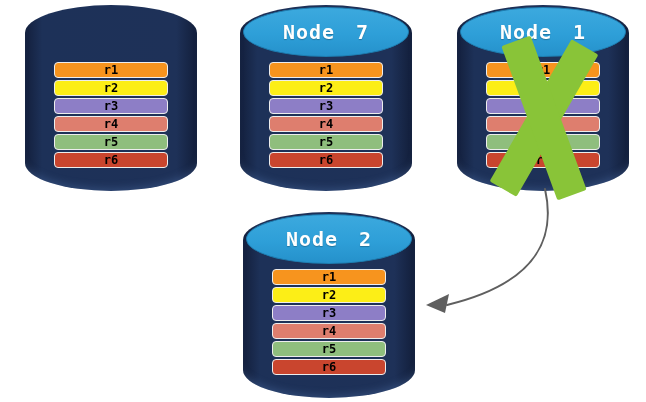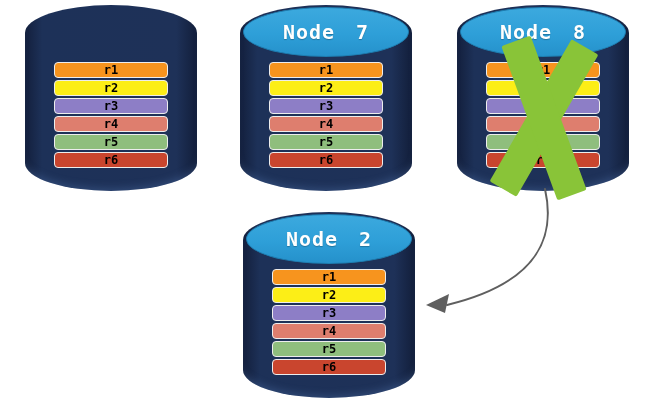--- a/index.html
+++ b/index.html
@@ -72,21 +72,21 @@
       <div class="bar" style="background: rgb(141, 126, 198);">r3</div>
       <div class="bar" style="background: rgb(222, 126, 110);">r4</div>
       <div class="bar" style="background: rgb(143, 190, 125);">r5</div>
       <div class="bar" style="background: rgb(201, 69, 46);">r6</div>
     </div>
   </div>
 
   <div class="cylinder" style="left:457px;top:5px;">
     <div class="cyl-body"></div>
     <div class="cyl-top">
-      <span class="node-label">Node 8</span>
+      <span class="node-label">Node 1</span>
     </div>
     <div class="bars">
       <div class="bar" style="background: rgb(247, 148, 30);">r1</div>
       <div class="bar" style="background: rgb(252, 238, 23);">r2</div>
       <div class="bar" style="background: rgb(141, 126, 198);">r3</div>
       <div class="bar" style="background: rgb(222, 126, 110);">r4</div>
       <div class="bar" style="background: rgb(143, 190, 125);">r5</div>
       <div class="bar" style="background: rgb(201, 69, 46);">r6</div>
     </div>
     <div class="fail-x">

